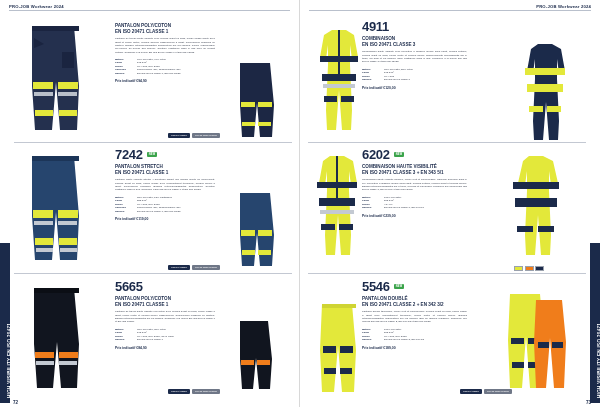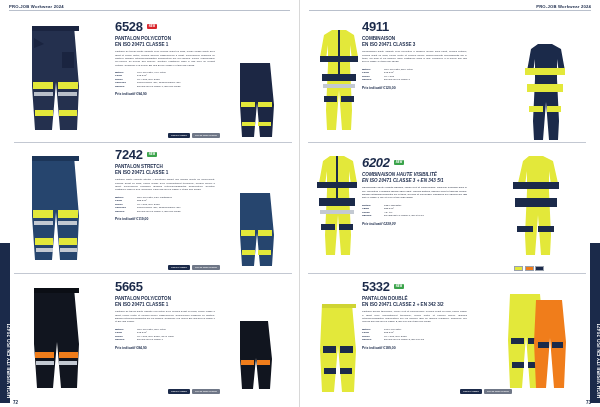--- a/index.html
+++ b/index.html
@@ -97,26 +97,20 @@
 
   <div class="page left">
     <div class="runhead l">PRO-JOB Workwear 2024</div>
     <div class="headrule"></div>
     <div class="sidetab">
       <span>HIGH VISIBILITY EN ISO 20471</span>
     </div>
     <div class="pagenum l">72</div>
 
     <div class="prod" style="left:115px; top:20px; width:100px;">
-      <div class="refline">
-        <div class="ref">6528</div>
-        <div class="badges">
-          <div class="badge">NEW</div>
-        </div>
-      </div>
       <div class="title" style="white-space:pre-line;">PANTALON POLY/COTON
 EN ISO 20471 CLASSE 1</div>
       <div class="desc">Pantalon de travail haute visibilité avec poches avant en biais, poche cuisse droite avec rabat et poche mètre, poches arrières passepoilées à rabat. Genouillères réglables en hauteur. Bandes rétroréfléchissantes segmentées sur les jambes. Coupe ergonomique pré-formée au niveau des genoux. Ceinture élastiquée dans le dos pour un confort optimal. Conforme à la norme EN ISO 20471 classe 1 et EN ISO 13688.</div>
       <div class="specs">
         <div class="row">
             <div class="k">Matière</div>
             <div class="v">60% polyester, 40% coton</div>
           </div>
         <div class="row">
             <div class="k">Poids</div>
@@ -339,21 +333,21 @@
     <svg class="art" style="left:222px; top:40px;" width="46" height="100" viewBox="0 0 46 100">
       <path d="M16 4 h14 l9 5 4 22 -6 2 -2 -14 v20 l2 42 -1 19 h-9 l-3 -38 -3 38 h-9 l-1 -19 2 -42 v-20 l-2 14 -6 -2 4 -22 z" fill="#1b2a4a"></path>
       <rect x="3" y="28" width="40" height="7" fill="#e3e83a"></rect>
       <rect x="5" y="44" width="36" height="8" fill="#e3e83a"></rect>
       <rect x="7" y="66" width="14" height="6" fill="#e3e83a"></rect>
       <rect x="25" y="66" width="14" height="6" fill="#e3e83a"></rect>
     </svg>
 
     <div class="prod-rule" style="left:8px; top:142px; width:278px;"></div>
 
-    <div class="prod" style="left:62px; top:156px; width:105px;font-style:italic;">
+    <div class="prod" style="left:62px; top:148px; width:105px;">
       <div class="refline">
         <div class="ref">6202</div>
         <div class="badges">
           <div class="badge green">NEW</div>
         </div>
       </div>
       <div class="title" style="white-space:pre-line;">COMBINAISON HAUTE VISIBILITÉ
 EN ISO 20471 CLASSE 3 + EN 343 5/1</div>
       <div class="desc">Combinaison haute visibilité doublée, coupe-vent et imperméable. Capuche amovible dans le col. Fermeture à glissière double sous rabat. Poches poitrine, poches avant et poches arrière. Bandes rétroréfléchissantes sur le torse, les bras et les jambes. Conforme aux normes EN ISO 20471 classe 3, EN 343 5/1 et EN ISO 13688.</div>
       <div class="specs">
@@ -401,21 +395,21 @@
     <div class="chips" style="position:absolute; left:214px; top:262px;">
       <div class="chip" style="background:#e3e83a;"></div>
       <div class="chip" style="background:#f07d1b;"></div>
       <div class="chip" style="background:#1b2a4a;"></div>
     </div>
 
     <div class="prod-rule" style="left:8px; top:273px; width:278px;"></div>
 
     <div class="prod" style="left:62px; top:280px; width:105px;">
       <div class="refline">
-        <div class="ref">5332</div>
+        <div class="ref">5546</div>
         <div class="badges">
           <div class="badge green">NEW</div>
         </div>
       </div>
       <div class="title" style="white-space:pre-line;">PANTALON DOUBLÉ
 EN ISO 20471 CLASSE 2 + EN 342 3/2</div>
       <div class="desc">Pantalon doublé thermique, coupe-vent et imperméable. Poches avant en biais, poche cuisse à rabat avec compartiment téléphone, poche mètre et poches arrière. Bandes rétroréfléchissantes segmentées sur les jambes. Bas de jambes réglables. Conforme aux normes EN ISO 20471 classe 2, EN 342 3/2 et EN ISO 13688.</div>
       <div class="specs">
         <div class="row">
             <div class="k">Matière</div>

